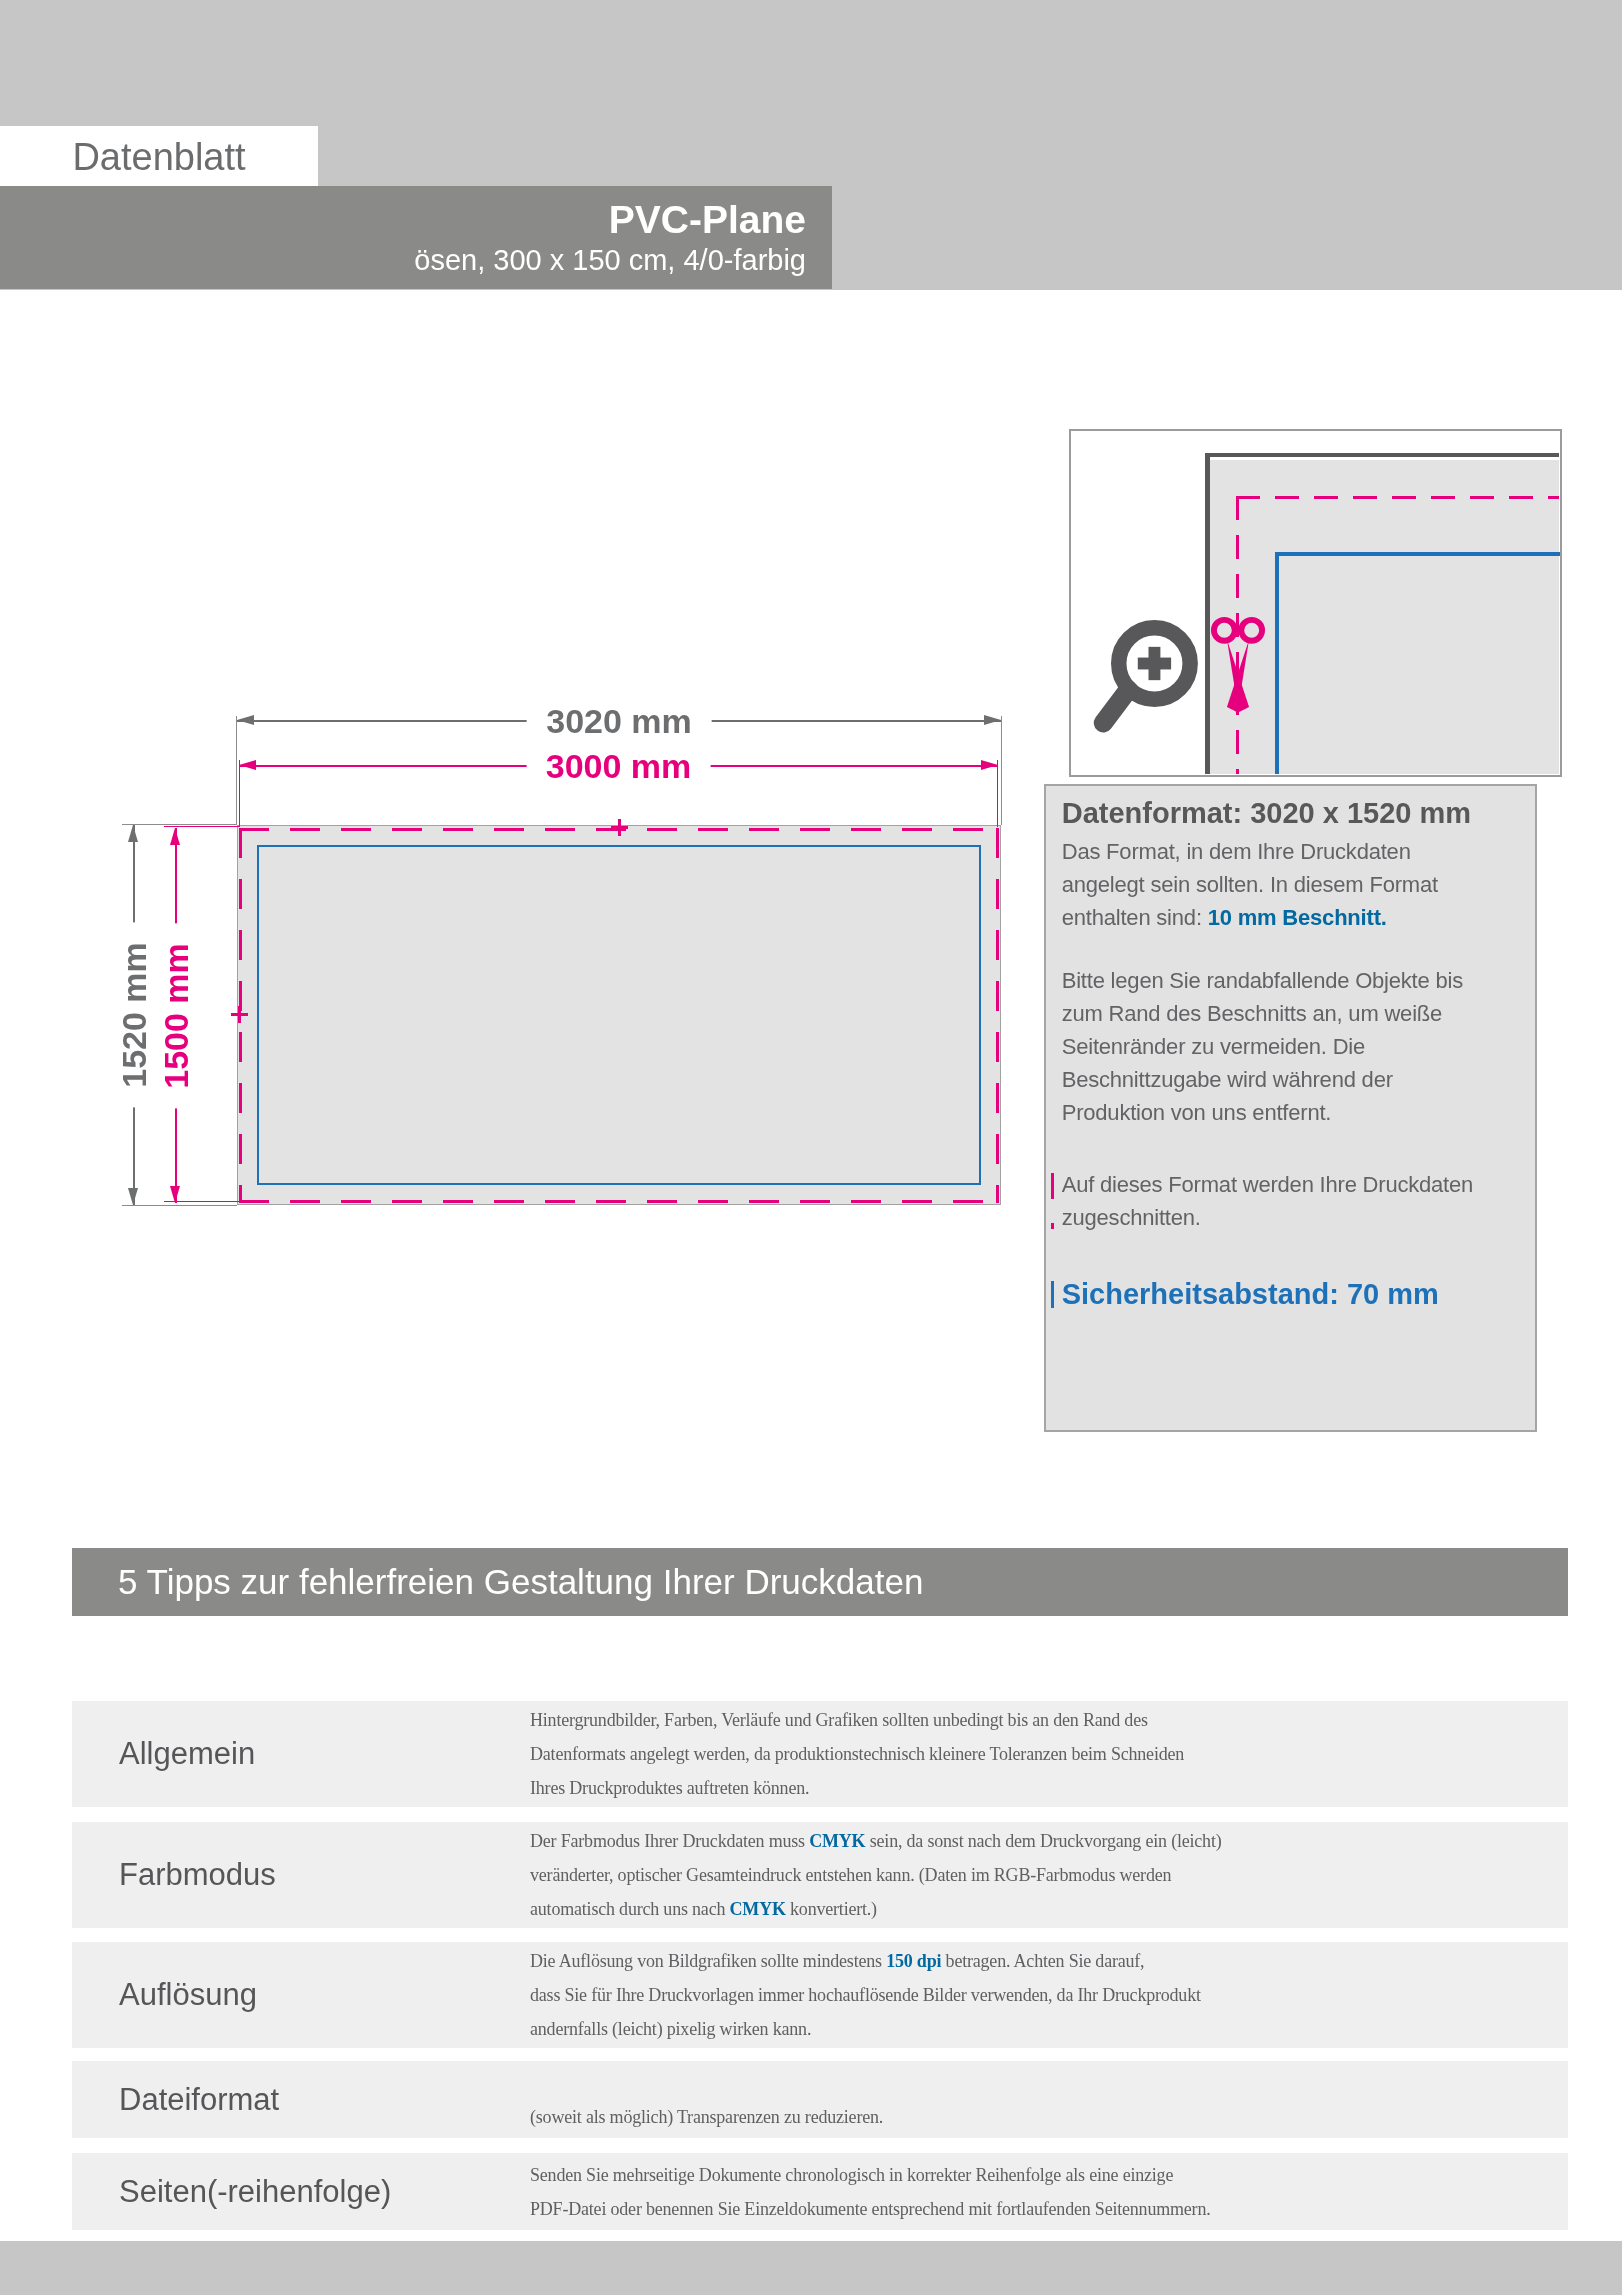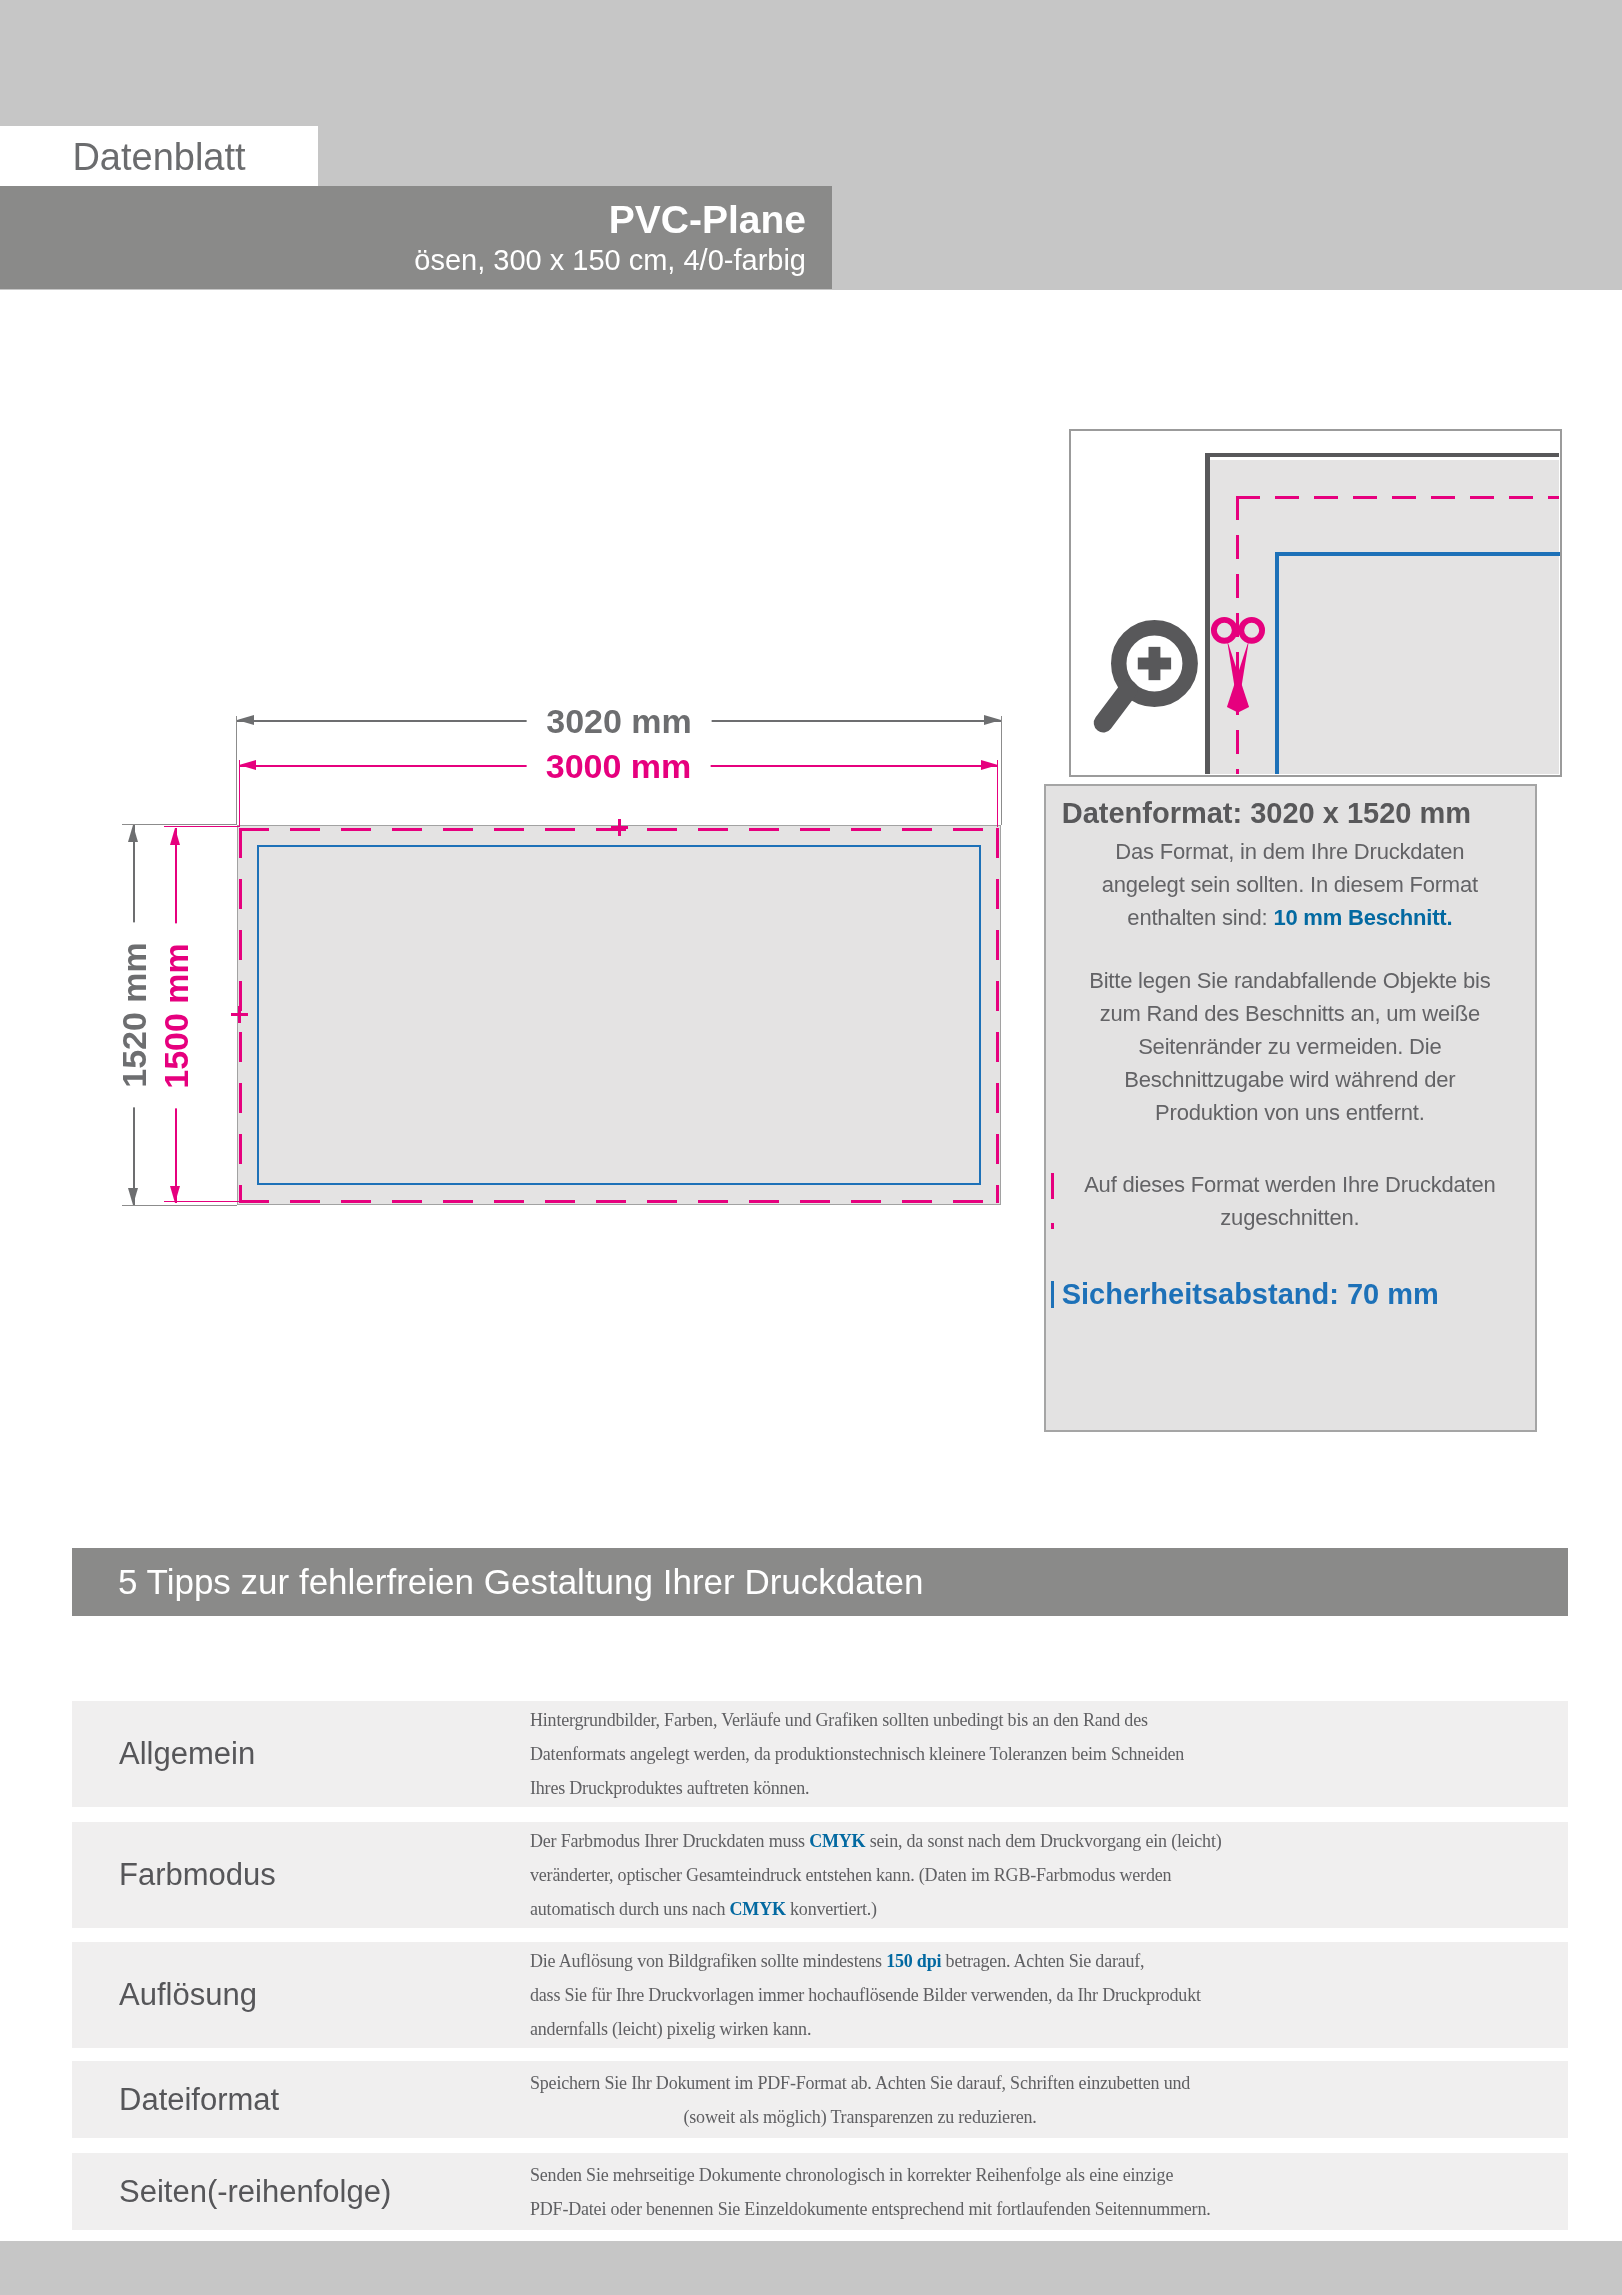--- a/index.html
+++ b/index.html
@@ -71,21 +71,21 @@
               background:repeating-linear-gradient(to right,#e6007e 0 23.6px,transparent 23.6px 39px);}
   .mini-safe-v{left:204px;top:121px;width:3.9px;height:222px;background:#1d71b8;}
   .mini-safe-h{left:204px;top:121px;width:285px;height:3.9px;background:#1d71b8;}
   .magnifier-svg{left:18.3px;top:182px;width:119px;height:126px;}
   .scissors-svg{left:139px;top:178px;width:56px;height:122px;}
 
   
   .info-panel{position:absolute;left:1044px;top:784px;width:493px;height:648px;background:#e3e2e2;
               border:2.6px solid #a5a5a5;box-sizing:border-box;padding:9.2px 17px 0 15.7px;color:#636366;}
   .panel-h{font-size:29px;font-weight:bold;line-height:37px;color:#58585a;margin:0 0 2.6px 0;white-space:nowrap;}
-  .panel-p{font-size:22px;line-height:33px;letter-spacing:-0.2px;margin:0;white-space:nowrap;text-align:center;}
+  .panel-p{font-size:22px;line-height:33px;letter-spacing:-0.2px;margin:0;white-space:nowrap;}
   .p2{margin-top:30px;}
   .sec{position:relative;}
   .sec-end{margin-top:39px;} .sec-end .panel-h{color:#e6007e;}
   .sec-safe{margin-top:42px;} .sec-safe .panel-h{color:#1d71b8;}
   .marker{position:absolute;left:-11px;top:5.2px;bottom:5.2px;width:3.3px;}
   .marker.dashed{background:repeating-linear-gradient(to bottom,#e6007e 0 26px,transparent 26px 50px);}
   .marker.solid{background:#1d71b8;}
 
   
   .tips-bar{position:absolute;left:72px;top:1548px;width:1496px;height:68px;background:#8a8a89;
@@ -206,21 +206,21 @@
   <div class="tip-row" id="row-1">
     <span class="row-label">Farbmodus</span>
     <div class="row-text"><span>Der Farbmodus Ihrer Druckdaten muss </span><b>CMYK</b><span> sein, da sonst nach dem Druckvorgang ein (leicht)</span><br><span>veränderter, optischer Gesamteindruck entstehen kann. (Daten im RGB-Farbmodus werden</span><br><span>automatisch durch uns nach </span><b>CMYK</b><span> konvertiert.)</span></div>
   </div>
   <div class="tip-row" id="row-2">
     <span class="row-label">Auflösung</span>
     <div class="row-text"><span>Die Auflösung von Bildgrafiken sollte mindestens </span><b>150 dpi</b><span> betragen. Achten Sie darauf,</span><br><span>dass Sie für Ihre Druckvorlagen immer hochauflösende Bilder verwenden, da Ihr Druckprodukt</span><br><span>andernfalls (leicht) pixelig wirken kann.</span></div>
   </div>
   <div class="tip-row" id="row-3">
     <span class="row-label">Dateiformat</span>
-    <div class="row-text"><span>Speichern Sie Ihr Dokument im PDF-Format ab. Achten Sie darauf, Schriften einzubetten und</span><br><span>(soweit als möglich) Transparenzen zu reduzieren.</span></div>
+    <div class="row-text"><br><span>(soweit als möglich) Transparenzen zu reduzieren.</span></div>
   </div>
   <div class="tip-row" id="row-4">
     <span class="row-label">Seiten(-reihenfolge)</span>
     <div class="row-text"><span>Senden Sie mehrseitige Dokumente chronologisch in korrekter Reihenfolge als eine einzige</span><br><span>PDF-Datei oder benennen Sie Einzeldokumente entsprechend mit fortlaufenden Seitennummern.</span></div>
   </div>
 
   <div class="footer-band"></div>
 </div>
 
 

